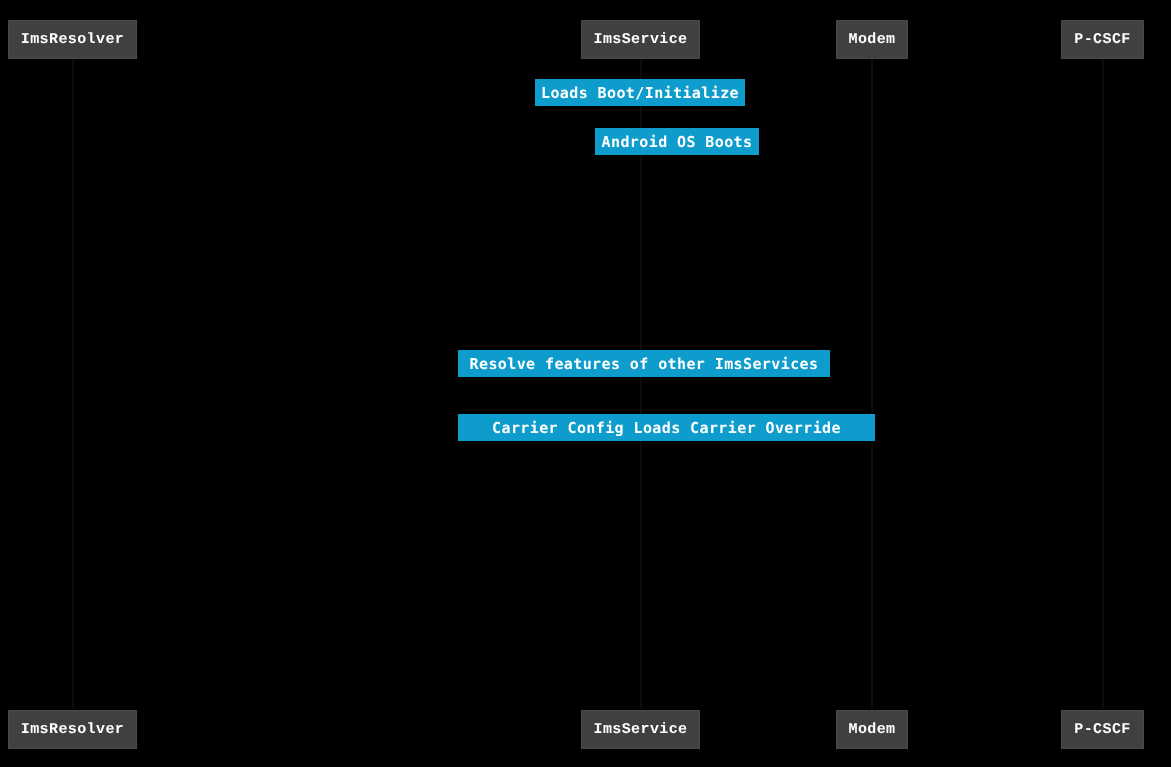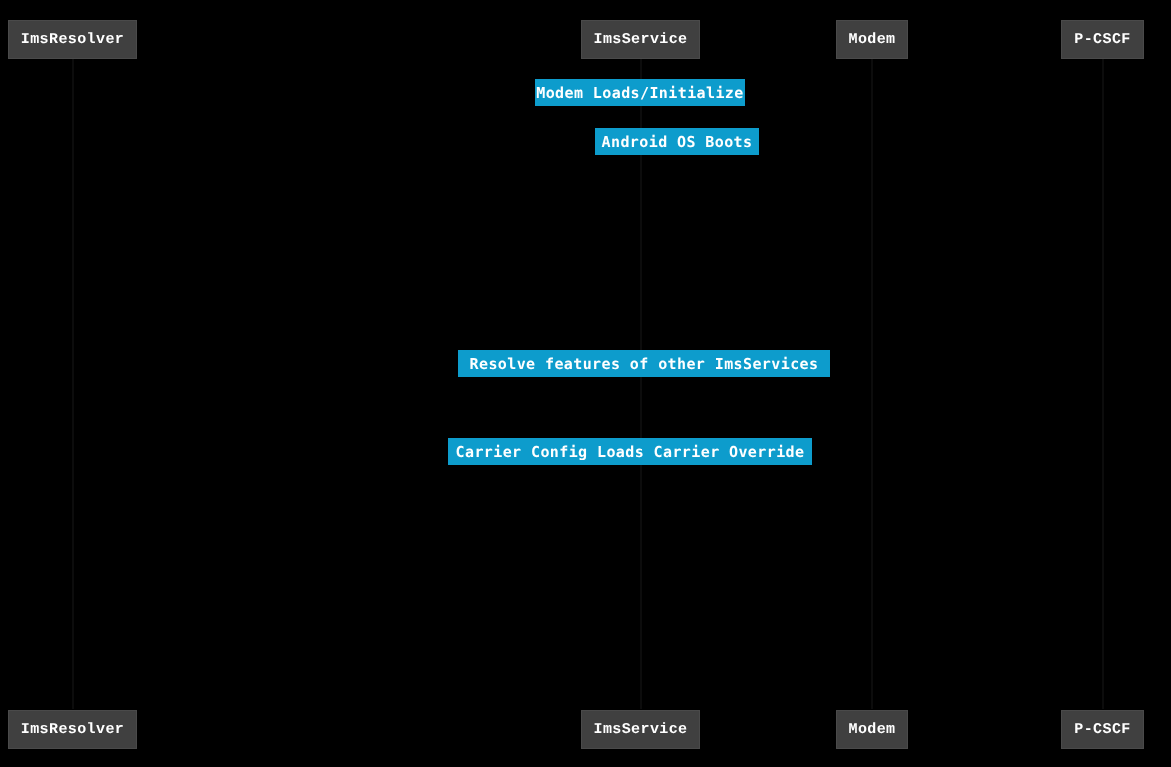--- a/index.html
+++ b/index.html
@@ -71,23 +71,23 @@
   <div class="lifeline" style="left:72px;"></div>
   <div class="lifeline" style="left:640px;"></div>
   <div class="lifeline" style="left:871px;"></div>
   <div class="lifeline" style="left:1102px;"></div>
 
   <div class="participant" style="left:8px;   top:20px; width:129px;">ImsResolver</div>
   <div class="participant" style="left:581px; top:20px; width:119px;">ImsService</div>
   <div class="participant" style="left:836px; top:20px; width:72px;">Modem</div>
   <div class="participant" style="left:1061px;top:20px; width:83px;">P-CSCF</div>
 
-  <div class="note" style="left:535px; top:79px;  width:210px;">Modem Loads/Initialize</div>
+  <div class="note" style="left:535px; top:79px;  width:210px;">Loads Boot/Initialize</div>
   <div class="note" style="left:558px; top:128px; width:164px;margin-left:37px;">Android OS Boots</div>
   <div class="note" style="left:458px; top:350px; width:372px;">Resolve features of other ImsServices</div>
-  <div class="note" style="left:448px; top:414px; width:364px;margin-top:24px;">Carrier Config Loads Carrier Override</div>
+  <div class="note" style="left:458px; top:414px; width:417px;">Carrier Config Loads Carrier Override</div>
 
   <div class="participant" style="left:8px;   top:710px; width:129px;">ImsResolver</div>
   <div class="participant" style="left:581px; top:710px; width:119px;">ImsService</div>
   <div class="participant" style="left:836px; top:710px; width:72px;">Modem</div>
   <div class="participant" style="left:1061px;top:710px; width:83px;">P-CSCF</div>
 
 </div>
 
 </body></html>

